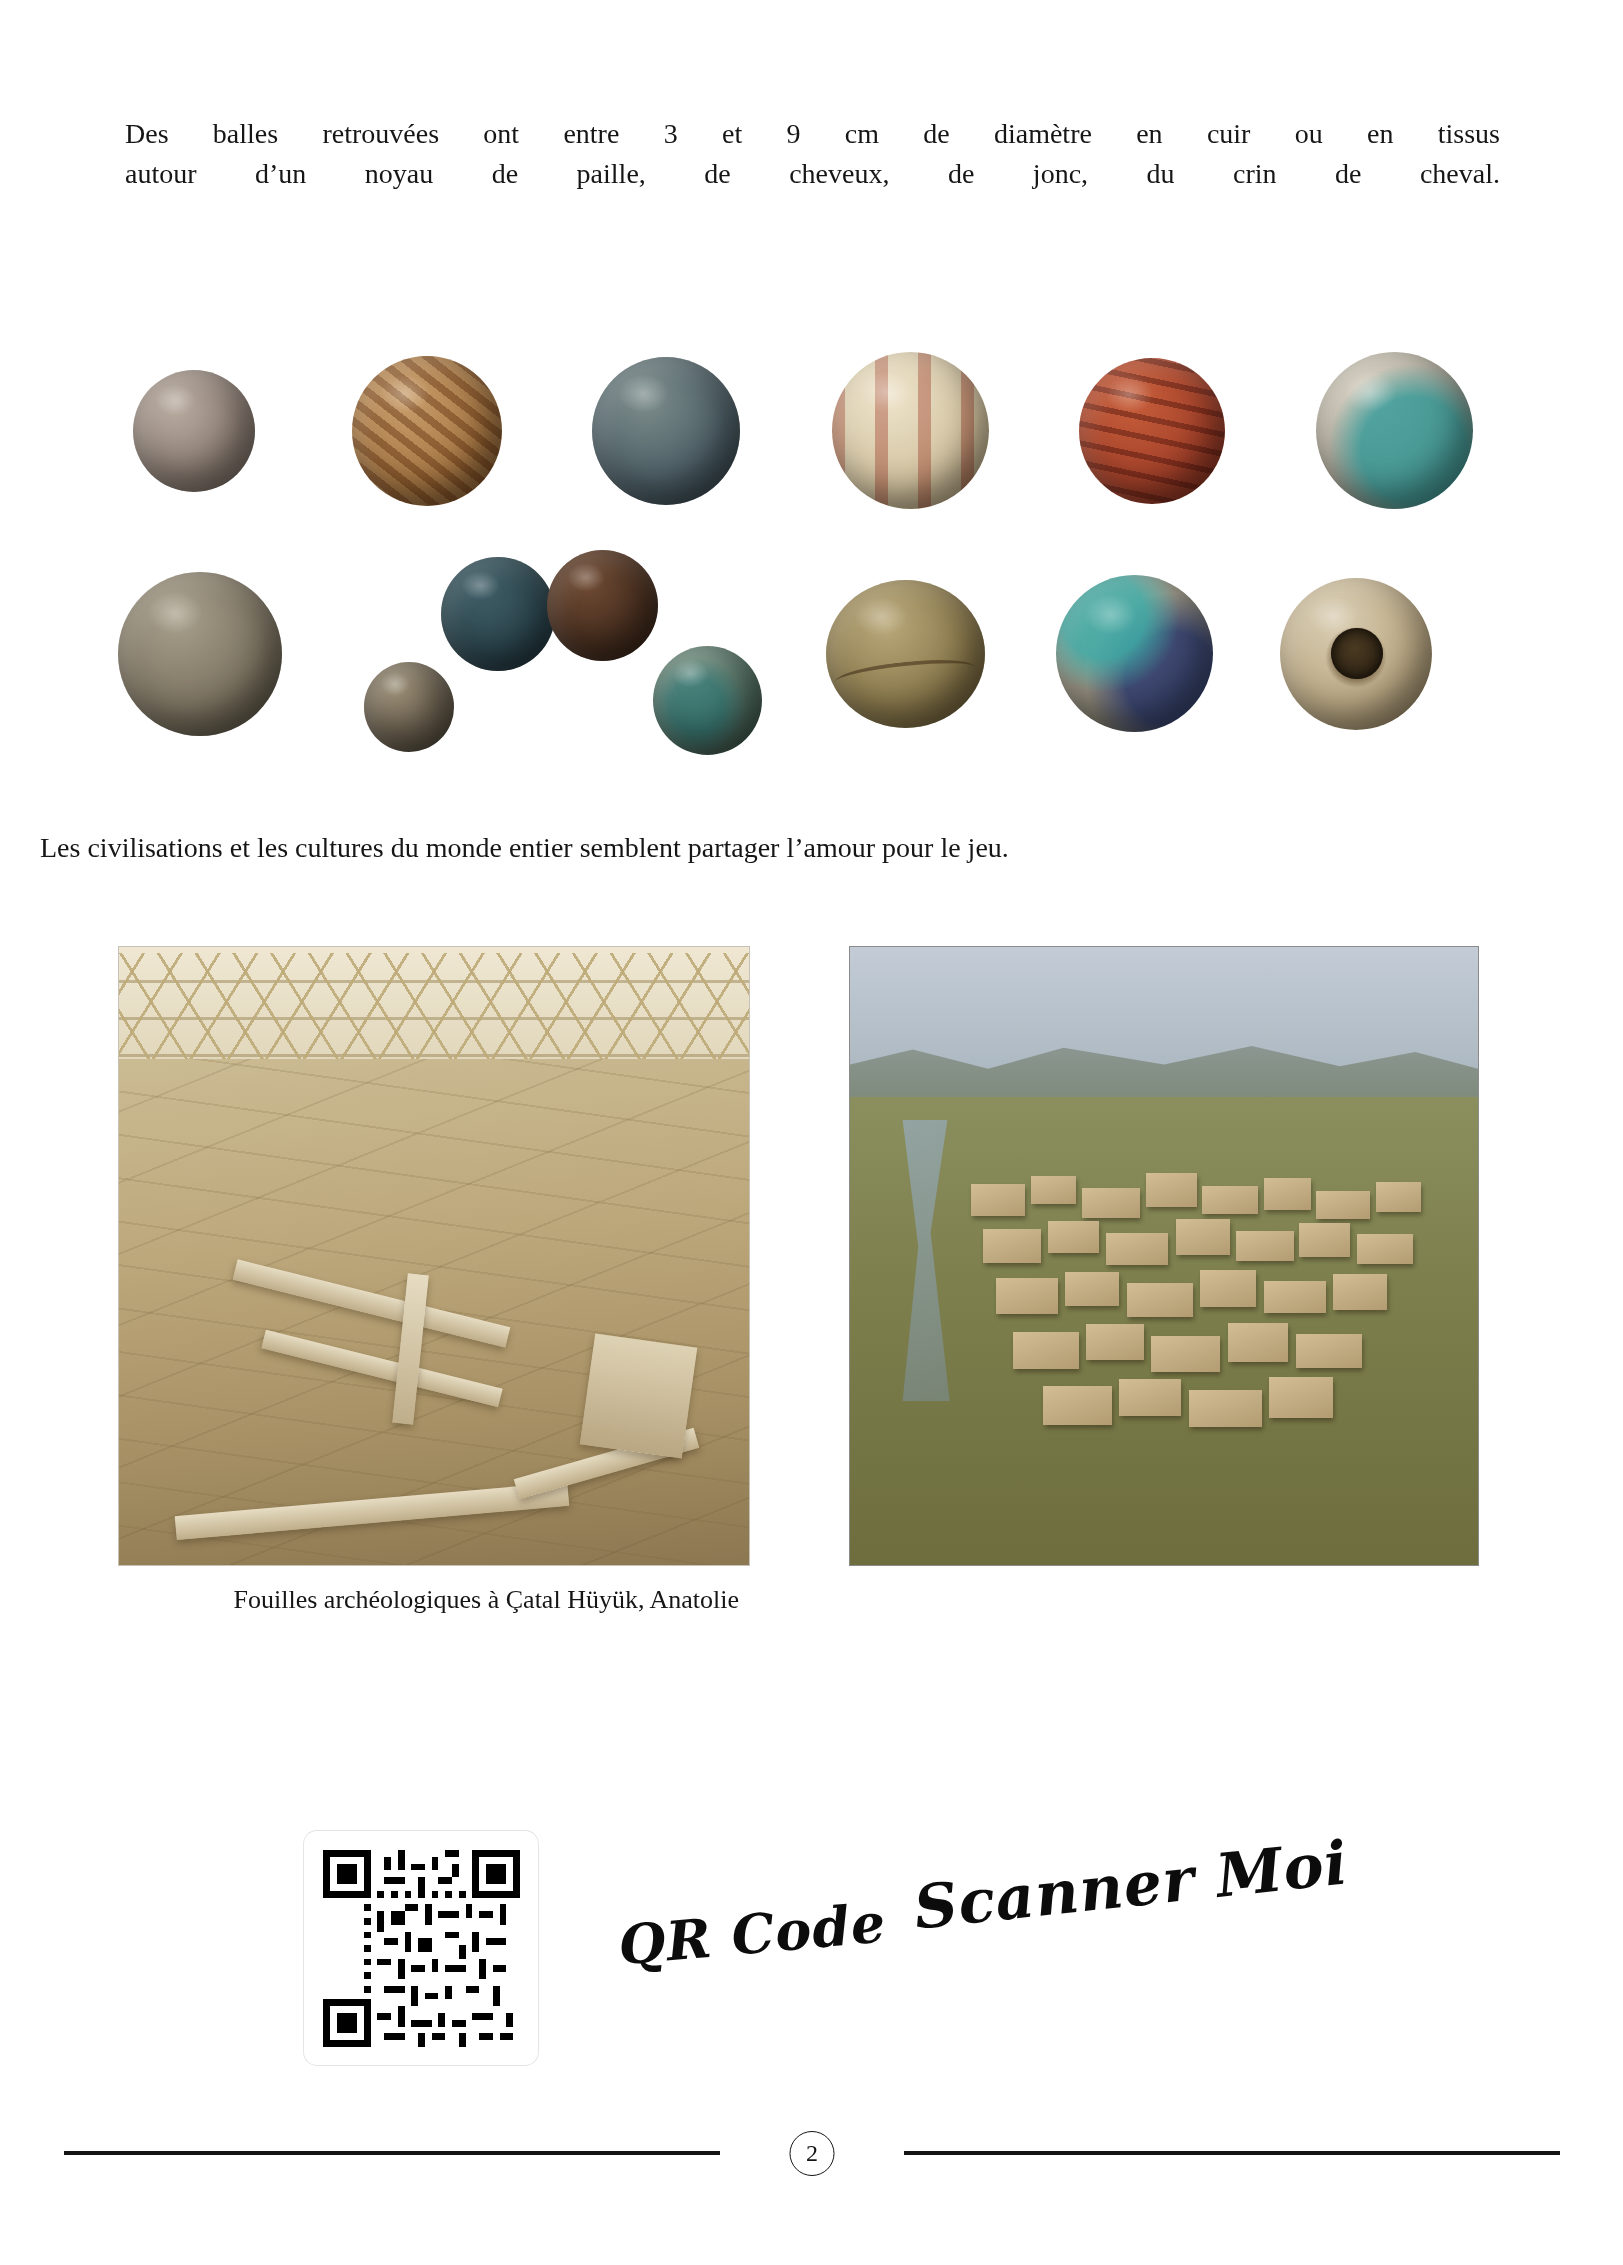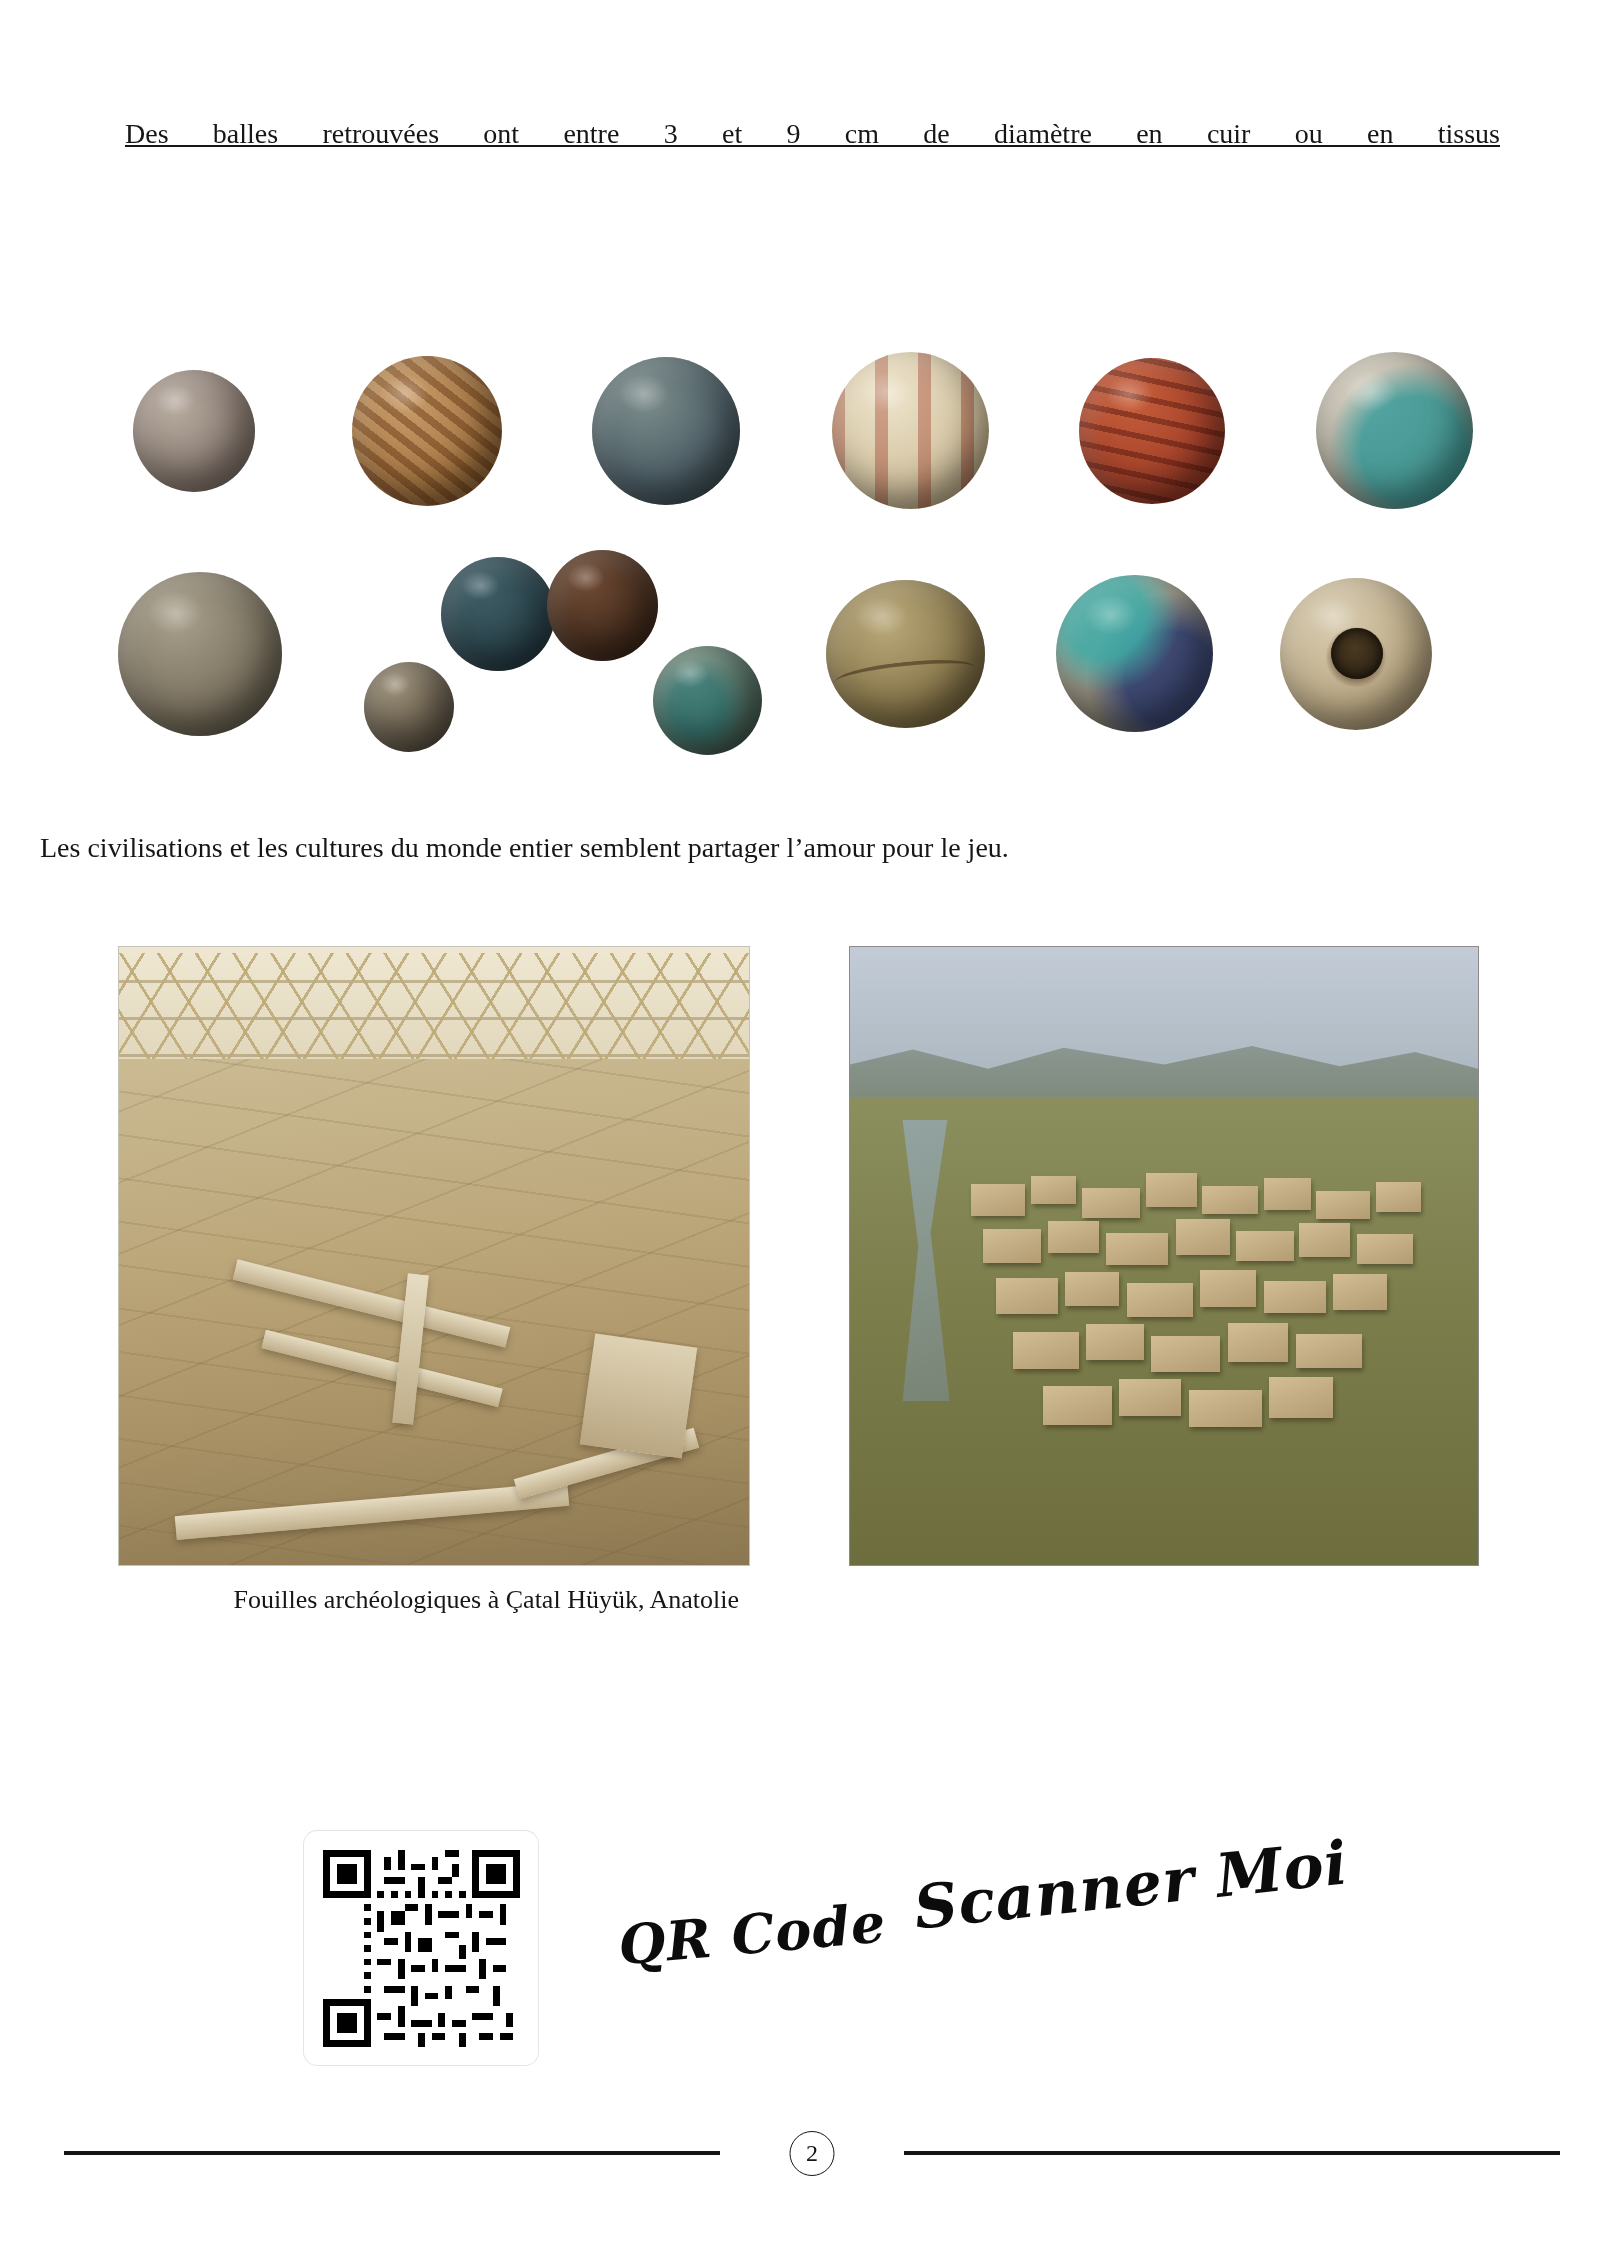--- a/index.html
+++ b/index.html
@@ -27,21 +27,21 @@
     position: absolute;
     left: 125px;
     top: 114px;
     width: 1375px;
     font-size: 28px;
     line-height: 1.42;
     text-align: justify;
     text-align-last: justify;
     color: #161616;
   }
-  .intro .line { display: block; text-decoration: underline; }
+  .intro .line { display: block; }
   .intro .line:last-child { text-align-last: justify; }
 
   
   .balls-area {
     position: absolute;
     left: 112px;
     top: 323px;
     width: 1405px;
     height: 450px;
   }
@@ -339,20 +339,21 @@
     background: #ffffff;
   }
 </style>
 </head>
 <body>
 
 <div class="page">
 
   <div class="intro">
     <span class="line">Des balles retrouvées ont entre 3 et 9 cm de diamètre en cuir ou en tissus</span>
+    <span class="line">autour d’un noyau de paille, de cheveux, de jonc, du crin de cheval.</span>
   </div>
 
   <div class="balls-area">
 
     <div class="ball-row row1">
       <div class="ball b1"></div>
       <div class="ball b2"></div>
       <div class="ball b3"></div>
       <div class="ball b4"></div>
       <div class="ball b5"></div>

